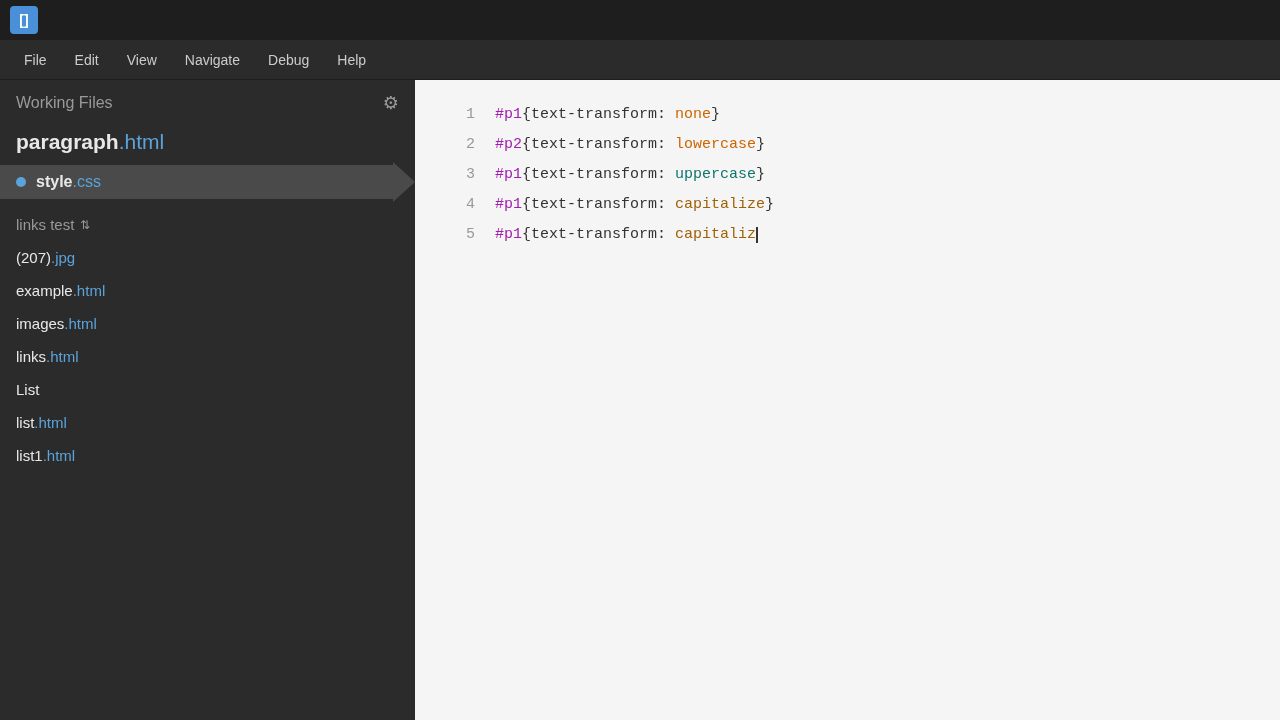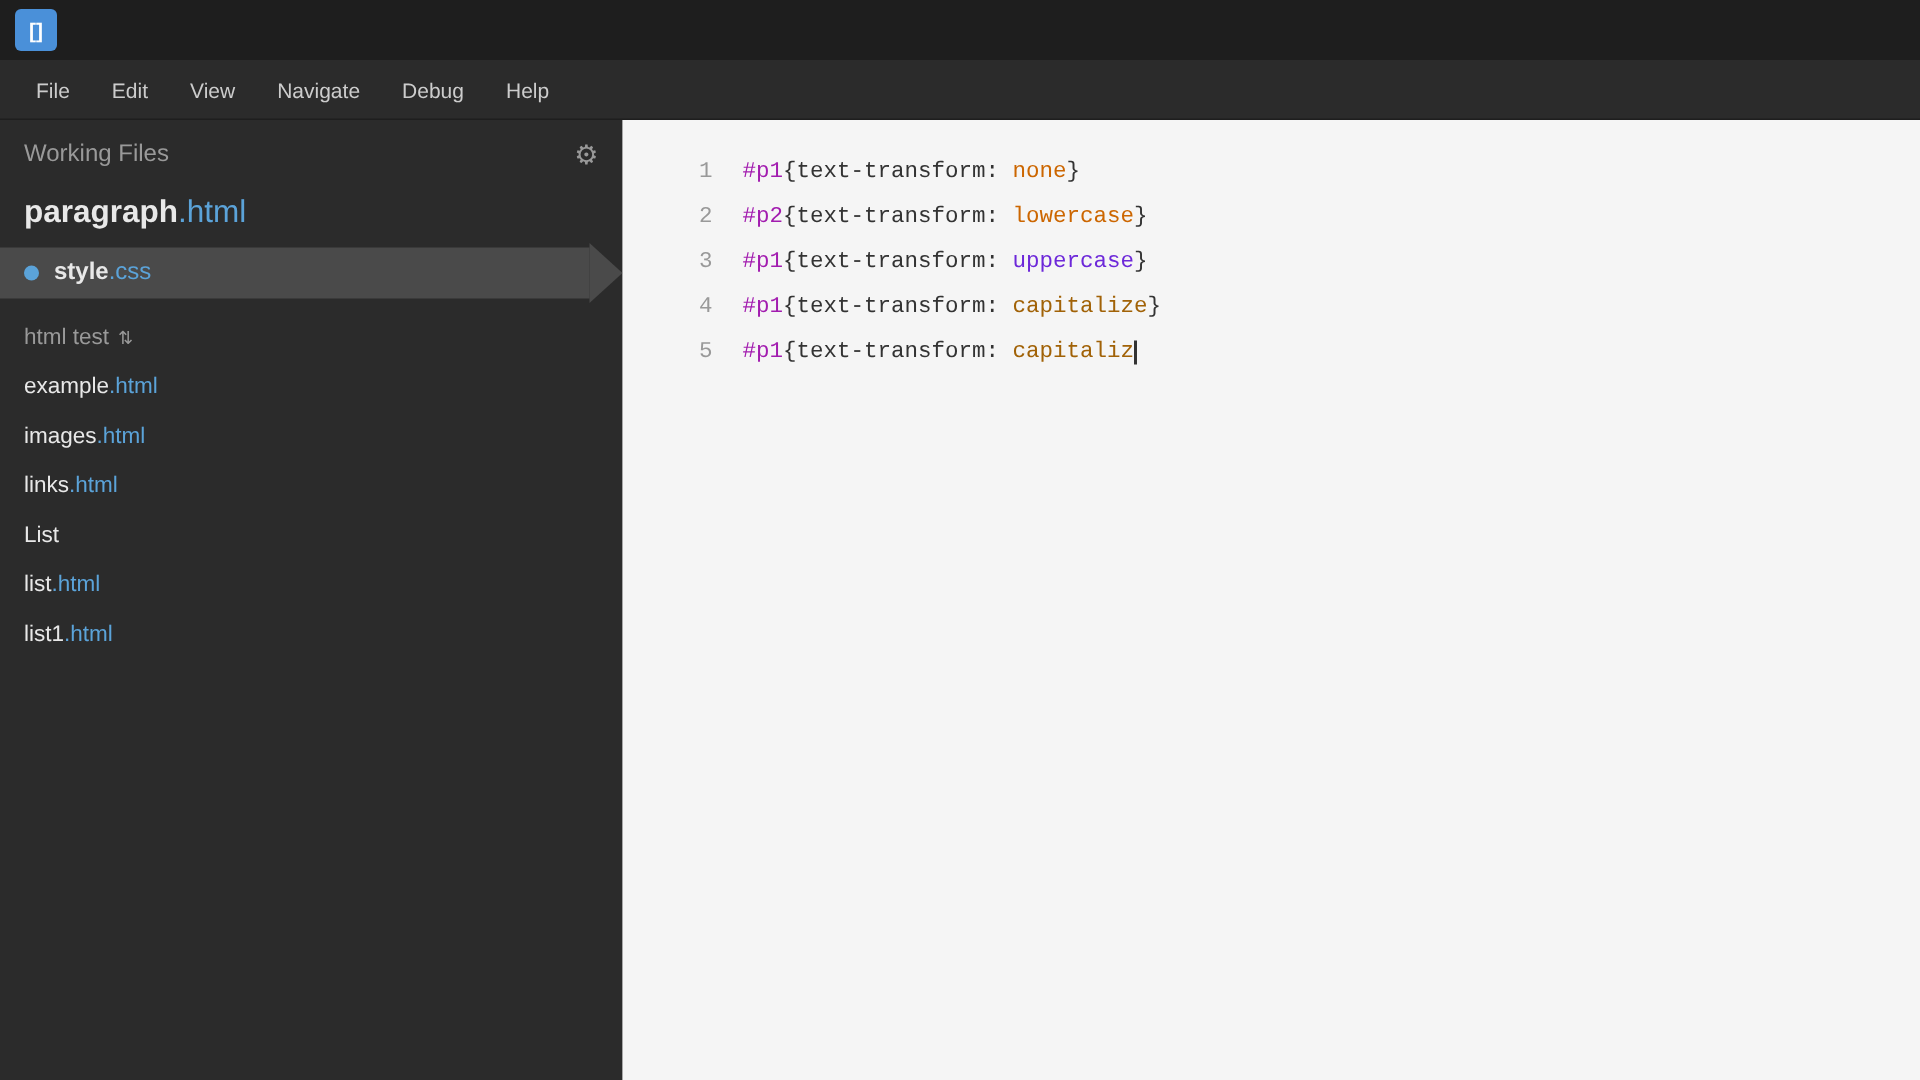--- a/index.html
+++ b/index.html
@@ -220,21 +220,21 @@
 
     .value-none {
       color: #cc6600;
     }
 
     .value-lower {
       color: #cc6600;
     }
 
     .value-upper {
-      color: #6d28d9;
+      color: #0f766e;
     }
 
     .value-cap {
       color: #a16207;
     }
 
     .cursor-blink {
       display: inline-block;
       width: 2px;
       height: 16px;
@@ -308,24 +308,28 @@
     <div class="active-row-wrapper">
       <div class="active-row-bg">
         <span class="dot-indicator"></span>
         <span class="file-name-css">style</span>
           <span class="file-ext-css">.css</span>
       </div>
       <div class="triangle-right"></div>
     </div>
 
     <div class="project-header">
-      <span class="project-title">html test</span>
+      <span class="project-title">links test</span>
       <span class="project-arrow">⇅</span>
     </div>
 
+    <div class="project-file-item">
+      <span class="fname">(207)</span>
+        <span class="fext">.jpg</span>
+    </div>
     <div class="project-file-item">
       <span class="fname">example</span>
         <span class="fext">.html</span>
     </div>
     <div class="project-file-item">
       <span class="fname">images</span>
         <span class="fext">.html</span>
     </div>
     <div class="project-file-item">
       <span class="fname">links</span>

